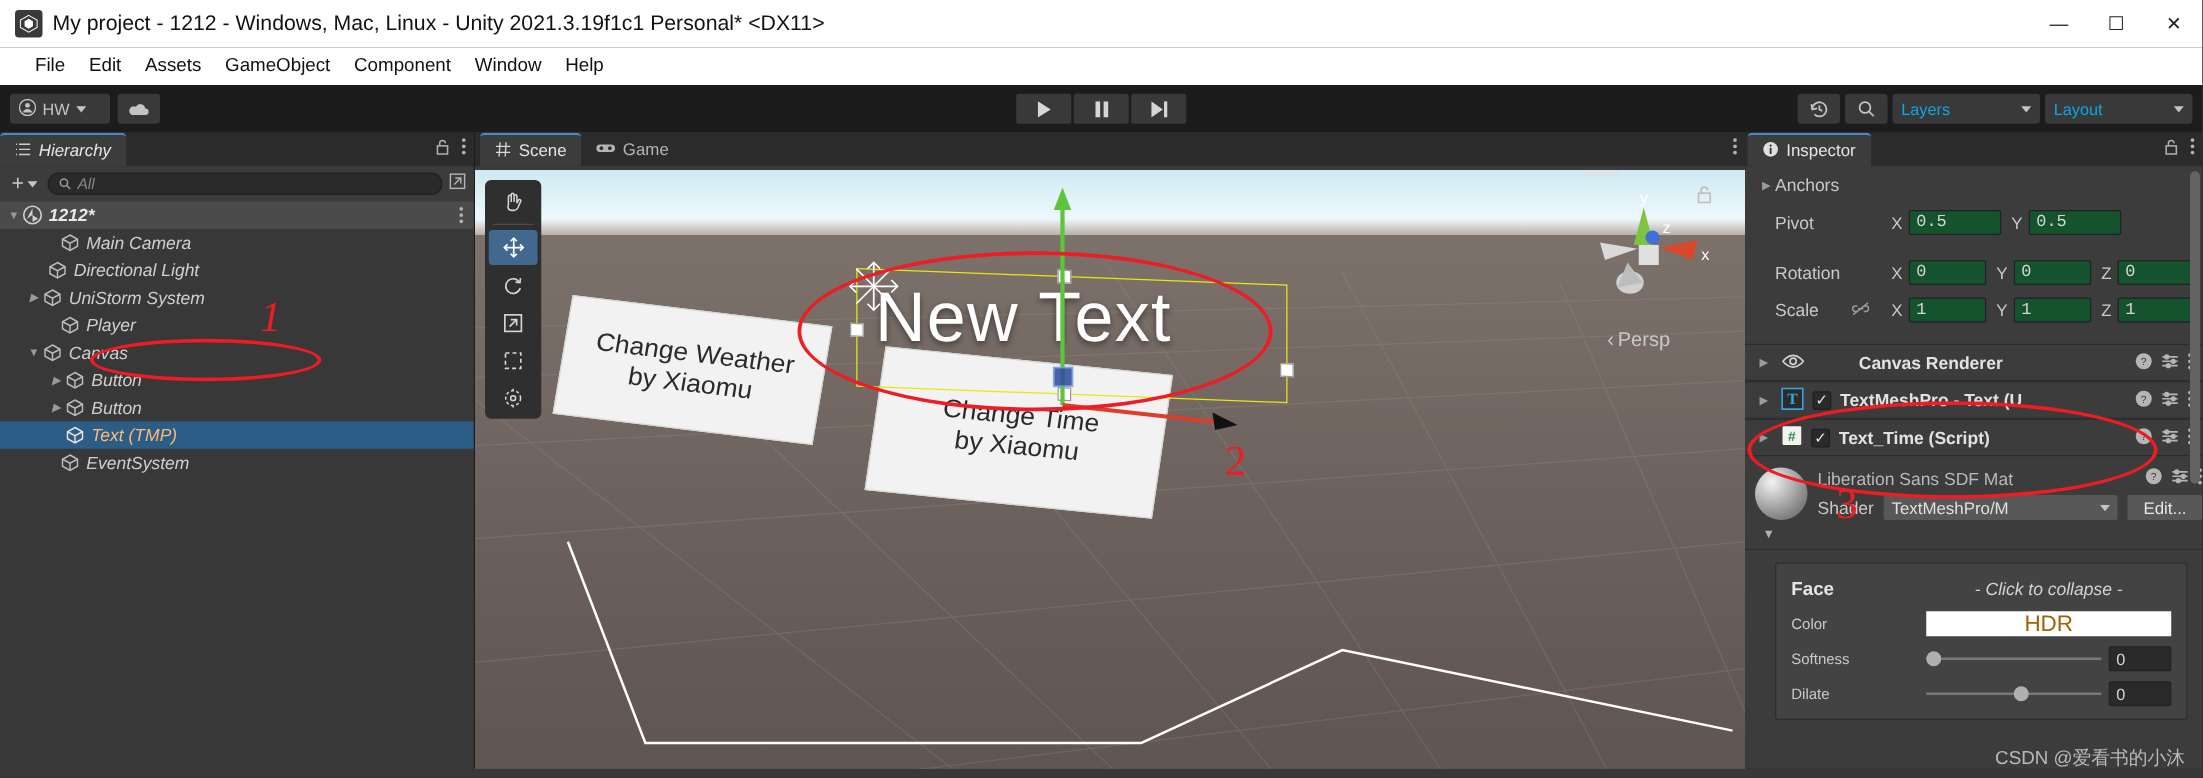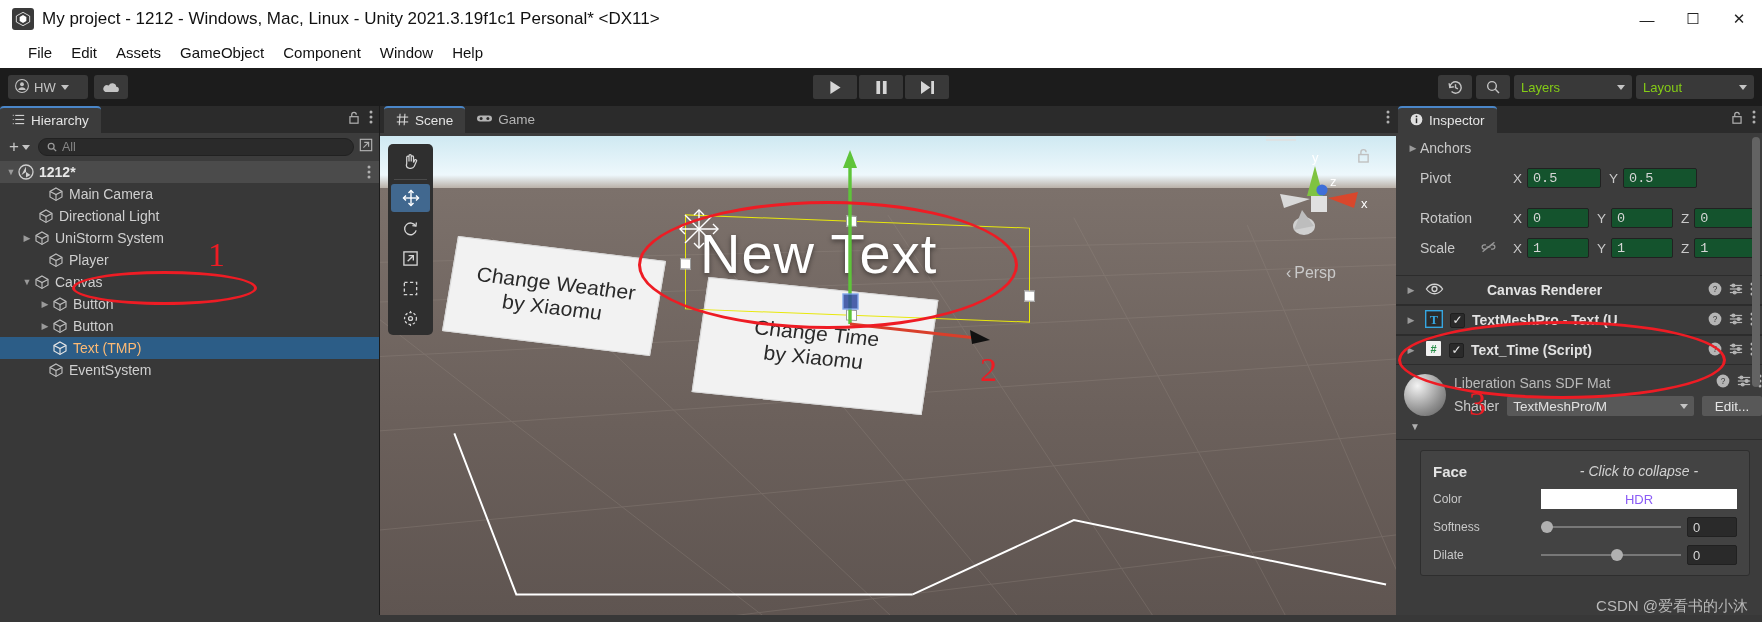--- a/index.html
+++ b/index.html
@@ -28,37 +28,37 @@
     display:flex; align-items:center; justify-content:center; gap:5px;
     color:#c4c4c4; font-size:13px; padding:0 8px; }
   .tb-btn.small { width:34px; padding:0; }
   #acct-btn { width:80px; justify-content:flex-start; padding-left:7px;}
   .caret { width:0;height:0;border-left:4px solid transparent;border-right:4px solid transparent;
     border-top:5px solid #c4c4c4; display:inline-block;}
   #play-group { position:absolute; left:50%; transform:translateX(-50%); display:flex; gap:2px;}
   .play-btn { width:44px; height:24px; background:#393939; border-radius:2px;
     display:flex; align-items:center; justify-content:center; }
   #toolbar-right { position:absolute; right:8px; display:flex; align-items:center; gap:4px; }
-  .drop-btn { height:24px; background:#393939; border-radius:3px; color:#84cc16;
+  .drop-btn { height:24px; background:#393939; border-radius:3px; color:#0ea5e9;
     font-size:13px; display:flex; align-items:center; justify-content:space-between;
     padding:0 7px; }
 
   
   #main { display:flex; height:509px; background:#1c1c1c; }
 
   
   .panel { background:#383838; display:flex; flex-direction:column; }
   .tabrow { height:27px; background:#2b2b2b; display:flex; align-items:flex-end; position:relative; }
   .tab { height:27px; display:flex; align-items:center; gap:6px; padding:0 12px;
     font-size:13.5px; color:#b4b4b4; border-radius:4px 4px 0 0; }
   .tab.active { background:#3c3c3c; color:#e4e4e4; border-top:2px solid #4a86c8; }
   .tabrow-right { position:absolute; right:6px; top:4px; display:flex; gap:9px; align-items:center;}
 
   
-  #hierarchy { width:380px; border-right:1px solid #1c1c1c; }
+  #hierarchy { width:380px; border-right:1px solid #1c1c1c;font-style:italic; }
   #hier-toolbar { height:28px; background:#3c3c3c; display:flex; align-items:center;
     padding:0 6px; gap:5px; }
   #add-btn { display:flex; align-items:center; gap:3px; color:#c8c8c8; font-size:17px; padding:0 3px;}
   #hier-search { flex:1; height:18px; background:#2a2a2a; border:1px solid #212121;
     border-radius:9px; display:flex; align-items:center; padding:0 8px; gap:5px; }
   #hier-search .ph { color:#868686; font-size:12.5px; }
   #hier-list { flex:1; background:#383838; font-size:14px; overflow:hidden; position:relative;}
   .hrow { height:22px; display:flex; align-items:center; color:#cfcfcf; padding-left:4px; white-space:nowrap;}
   .hrow.scene-root { background:#4b4b4b; color:#e8e8e8; font-weight:bold; }
   .hrow.selected { background:#2c5d87; color:#fdba74; }
@@ -125,21 +125,21 @@
     white-space:nowrap; }
   .comp-icons { display:flex; align-items:center; gap:7px; color:#b5b5b5; font-size:13px;}
   .chk { width:15px; height:15px; background:#2a2a2a; border:1px solid #1f1f1f; border-radius:2px;
     display:flex; align-items:center; justify-content:center; color:#e8e8e8; font-size:12px;}
   #mat-row { height:60px; display:flex; align-items:center; padding-left:8px; gap:8px;}
   #mat-ball { width:42px; height:42px; border-radius:50%;
     background:radial-gradient(circle at 32% 28%, #f3f3f3, #8f8f8f 62%, #5a5a5a);}
   #face-box { margin:10px 12px 0 24px; background:#434343; border:1px solid #2e2e2e; border-radius:3px; padding:6px 0;}
   .face-row { display:flex; align-items:center; height:28px; padding:0 12px; }
   .face-lbl { width:108px; color:#c9c9c9; font-size:12px;}
-  .colorfield { flex:1; height:20px; background:#fff; color:#8b5cf6; font-size:13px;
+  .colorfield { flex:1; height:20px; background:#fff; color:#a16207; font-size:18px;
     display:flex; align-items:center; justify-content:center; }
   .slider { flex:1; height:20px; display:flex; align-items:center; position:relative;}
   .slider .track { height:2px; background:#787878; width:100%;}
   .slider .knob { position:absolute; width:12px; height:12px; border-radius:50%; background:#b0b0b0;}
   .numfield { width:50px; height:20px; background:#2a2a2a; border:1px solid #212121;
     border-radius:2px; color:#d6d6d6; font-size:13px; display:flex; align-items:center; padding:0 5px;
     margin-left:6px;}
   #insp-scroll { position:absolute; right:2px; top:4px; width:8px; height:250px;
     background:#636363; border-radius:4px;}
   .insp-sep { height:1px; background:#2c2c2c; }

